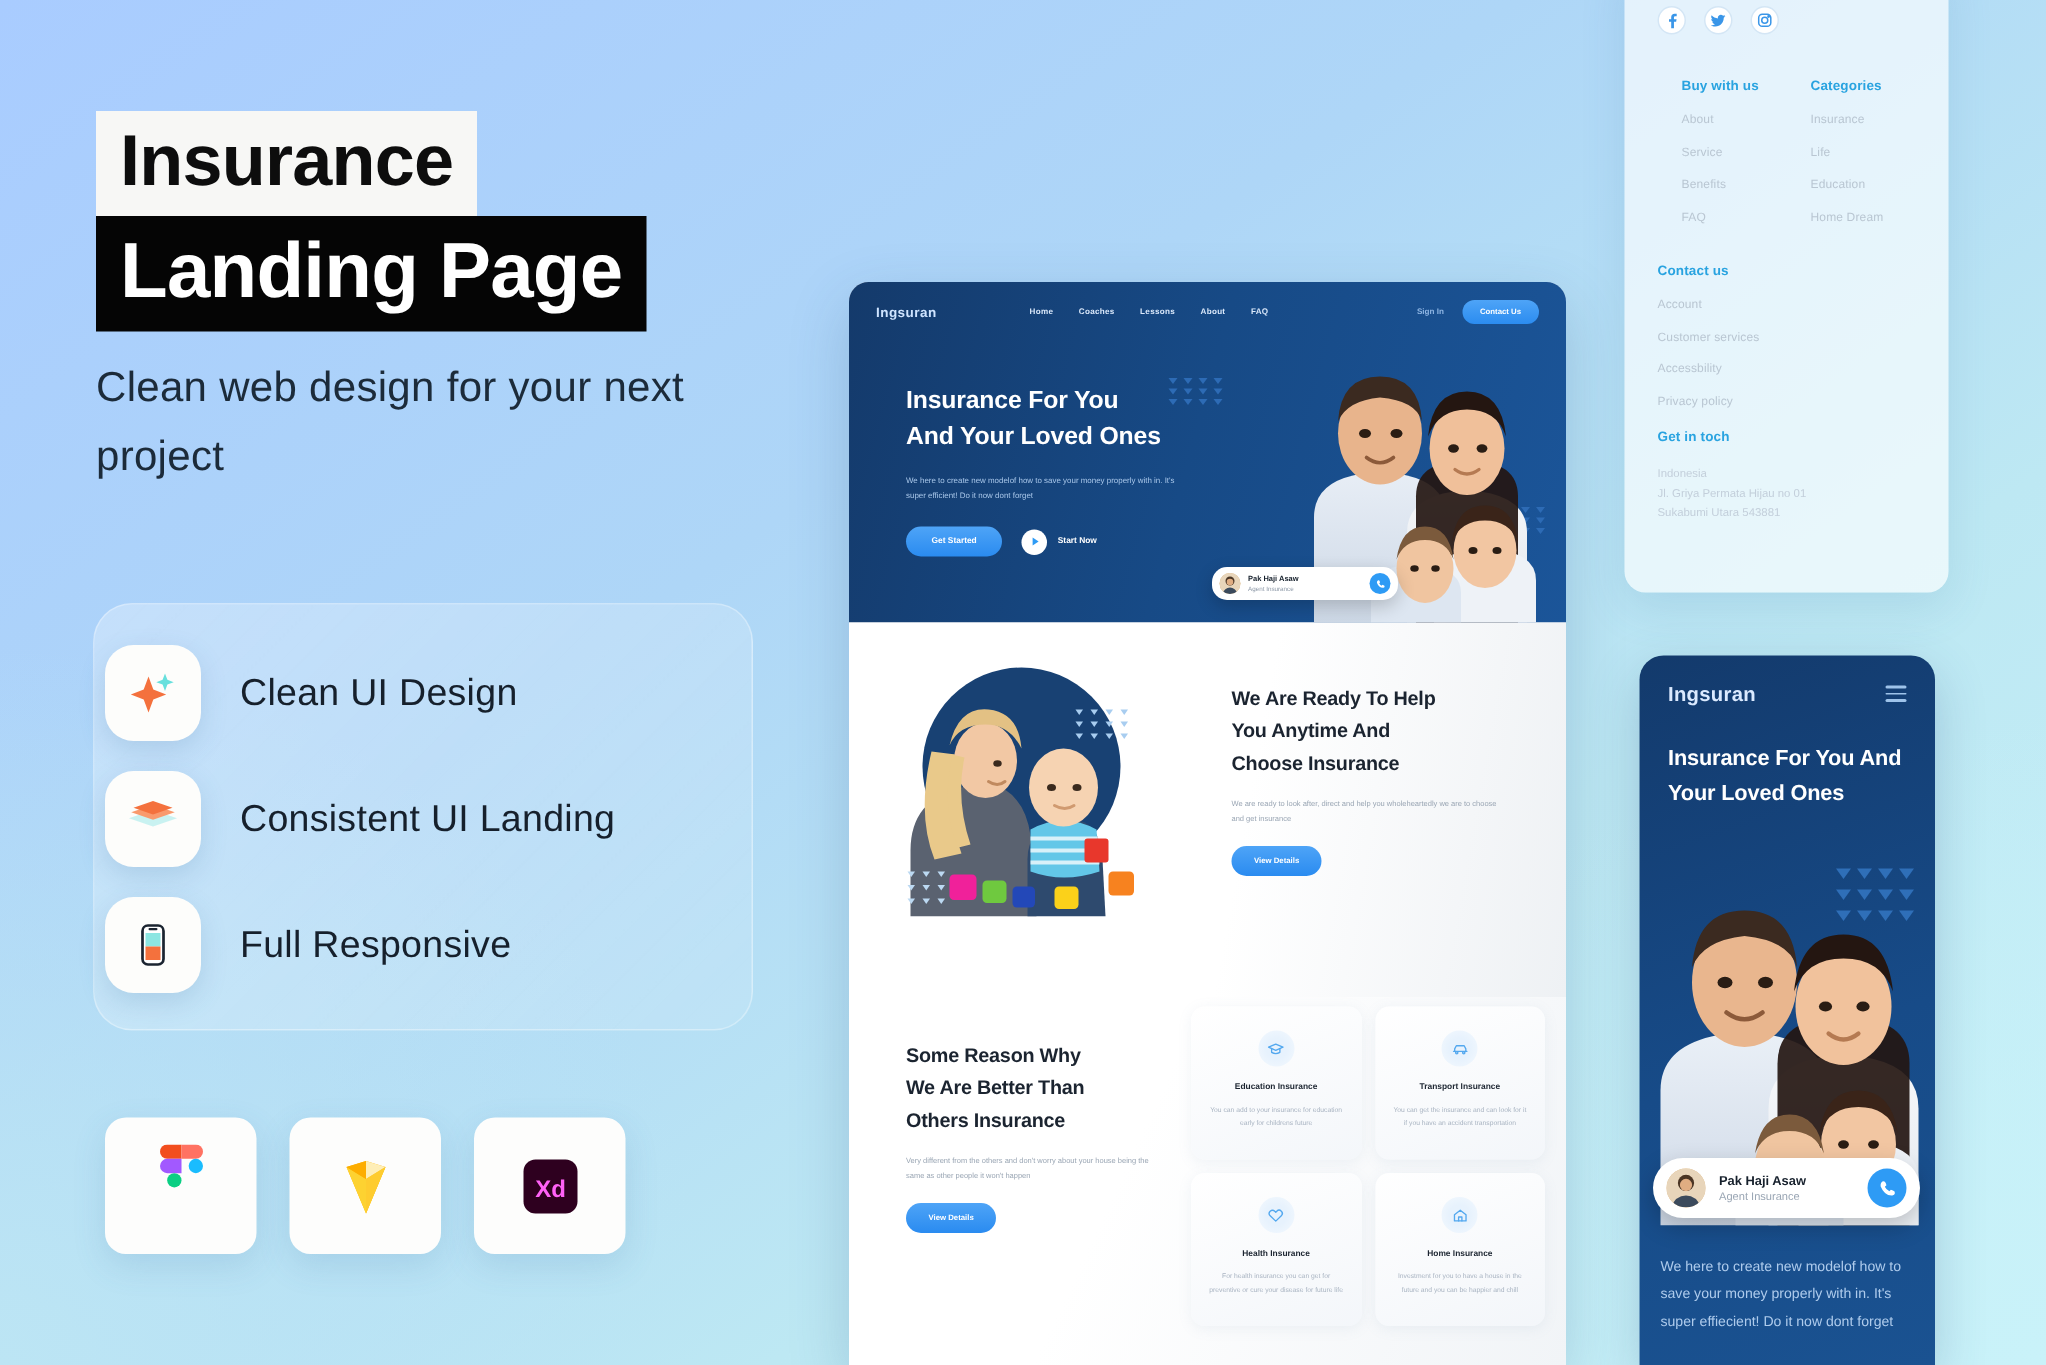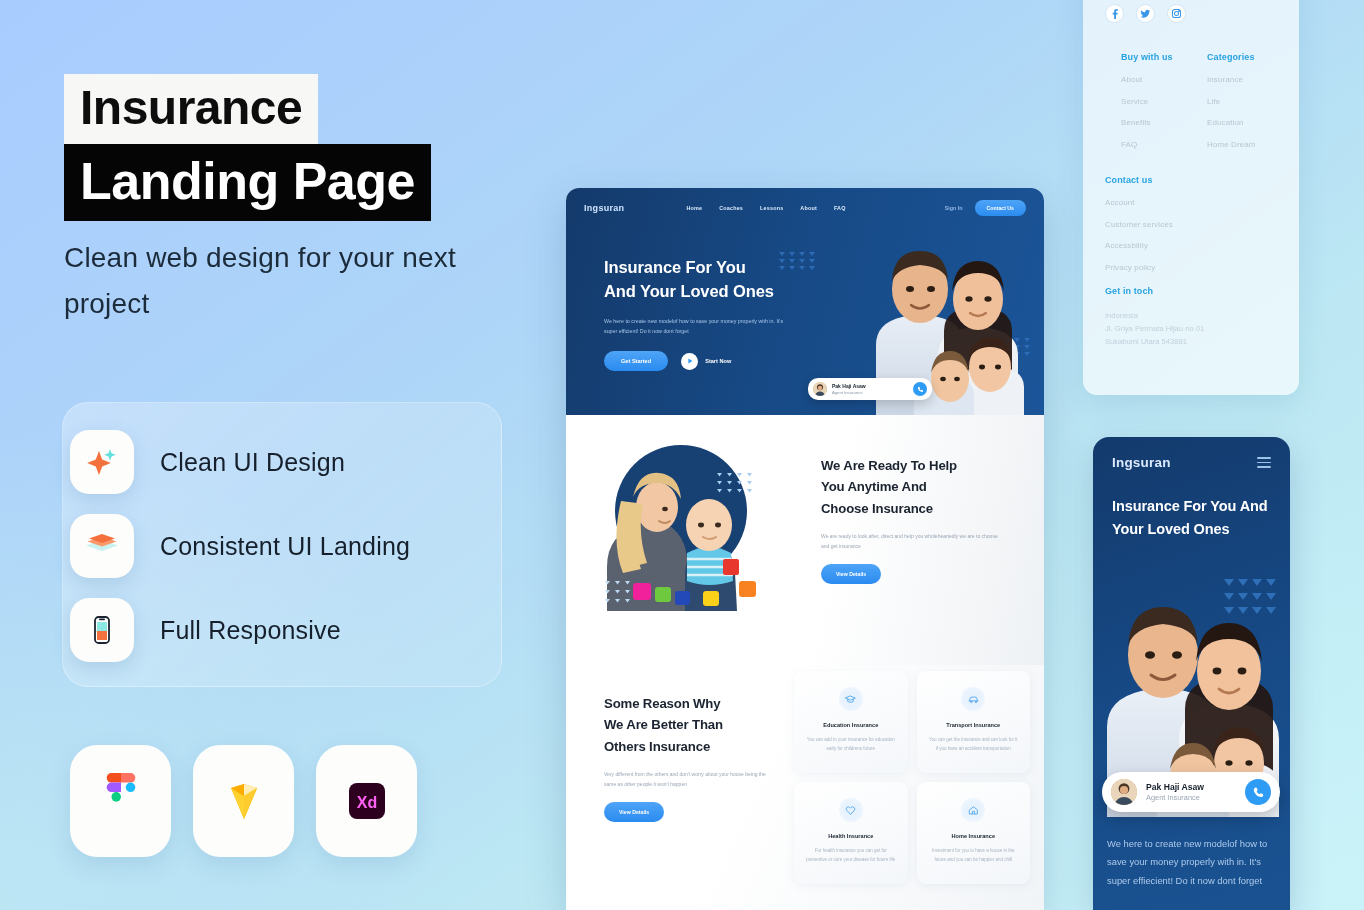--- a/index.html
+++ b/index.html
@@ -41,21 +41,21 @@
   .feat-icon {
     width: 64px; height: 64px; border-radius: 19px; background: #fdfdfb;
     box-shadow: 0 6px 18px rgba(60,110,160,0.18);
     display: flex; align-items: center; justify-content: center;
   }
   .feat-label { font-size: 25px; color: #16202c; letter-spacing: 0.2px; }
 
   
   .apps { position: absolute; left: 70px; top: 745px; display: flex; gap: 22px; }
   .app-tile {
-    width: 101px; height: 112px; border-radius: 27px; background: #fdfdfc;
+    width: 101px; height: 91px; border-radius: 14px; background: #fdfdfc;
     box-shadow: 0 8px 22px rgba(70,120,170,0.16);
     display: flex; align-items: center; justify-content: center;
   }
 
   
   .desktop {
     position: absolute; left: 566px; top: 188px; width: 478px; height: 722px;
     border-radius: 13px 13px 0 0; overflow: hidden;
     background: #ffffff;
     box-shadow: 0 14px 40px rgba(40,80,130,0.22);

